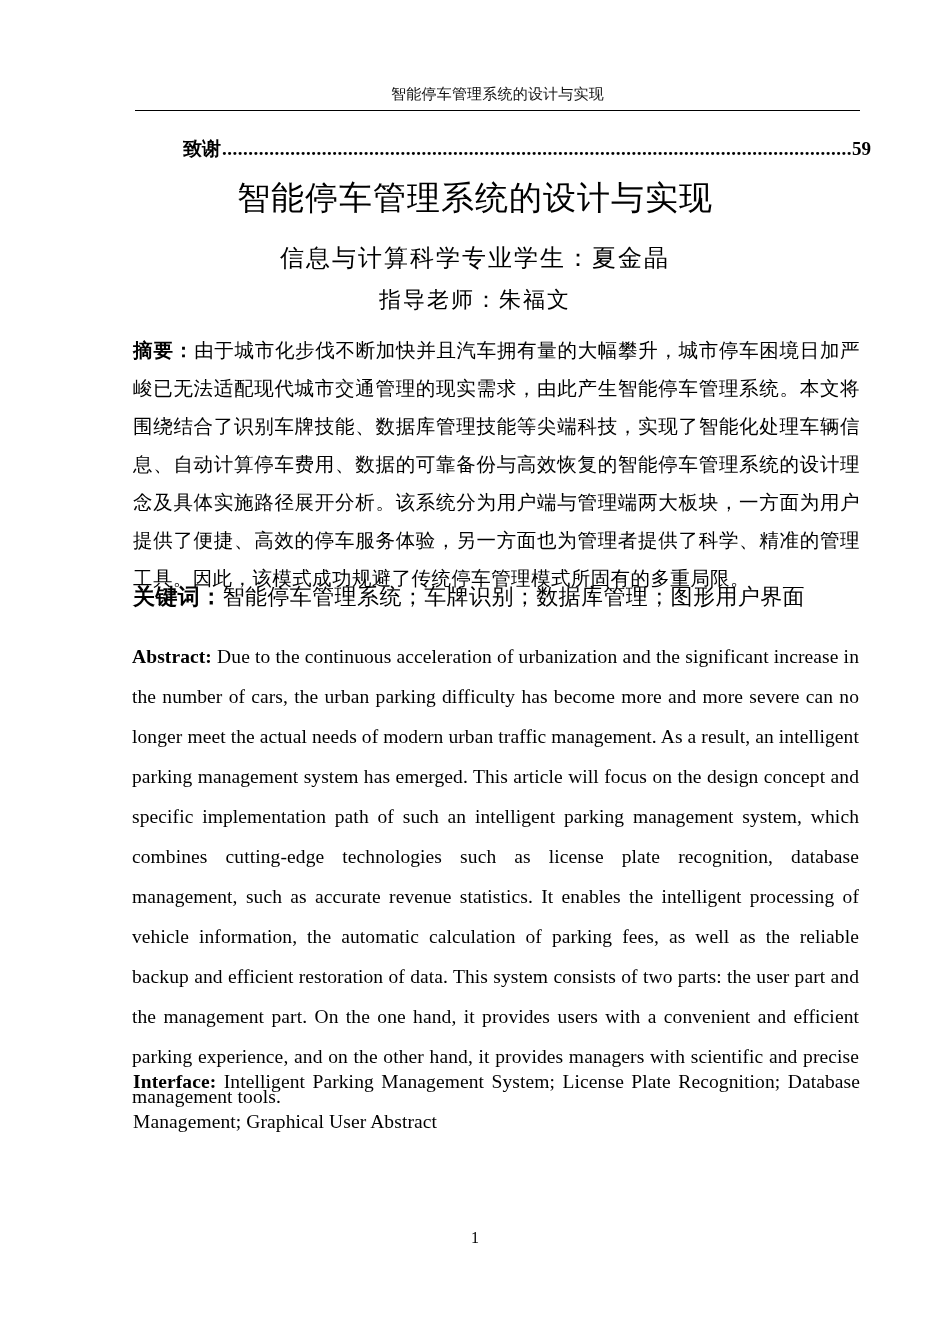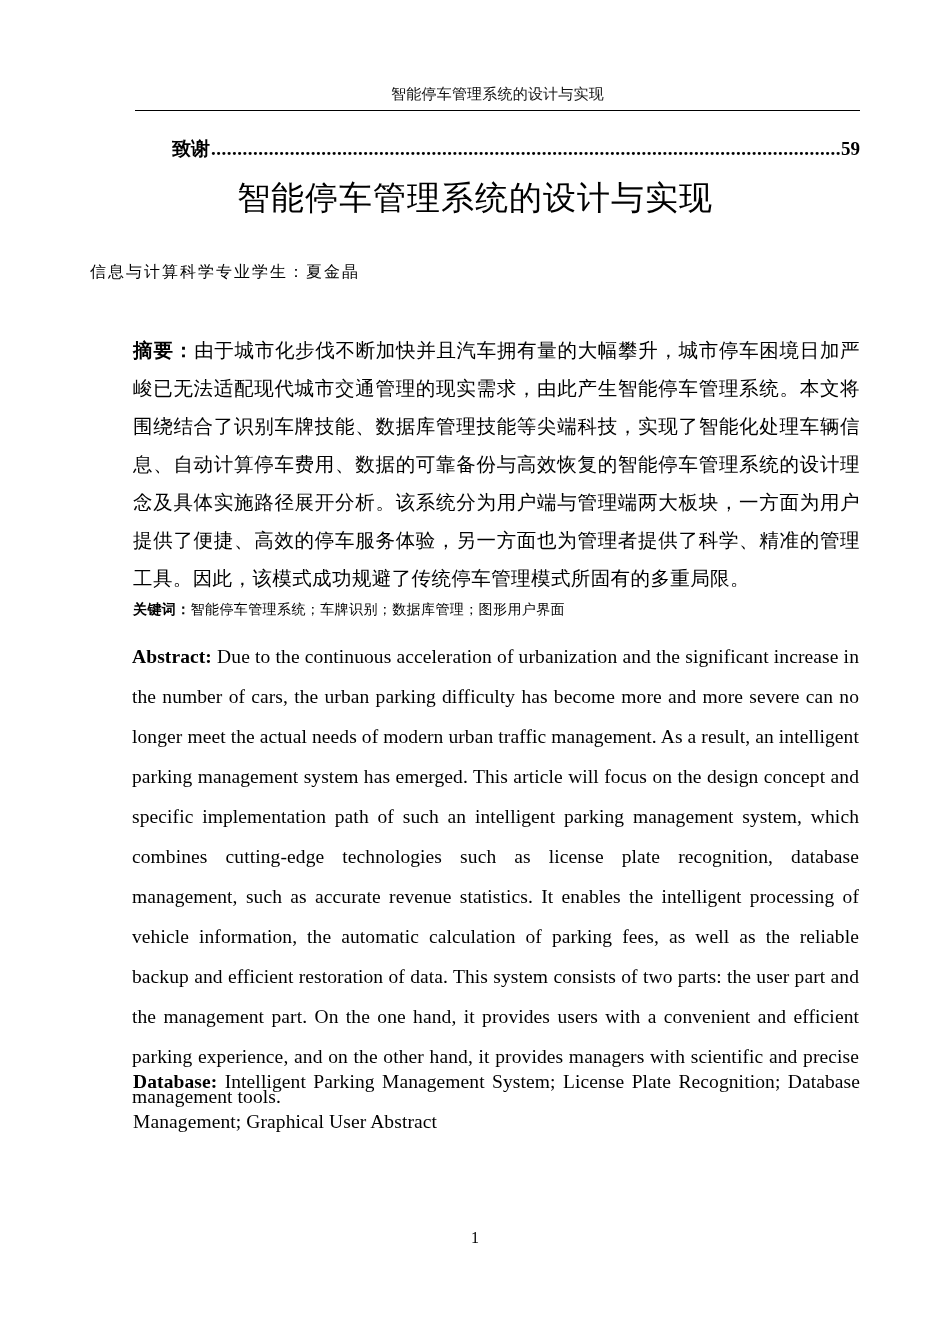--- a/index.html
+++ b/index.html
@@ -39,21 +39,21 @@
     left: 135px;
     top: 110px;
     width: 725px;
     height: 0;
     border-top: 1.3px solid #000;
   }
 
   
   .toc-line {
     position: absolute;
-    left: 172px;
+    left: 183px;
     top: 136px;
     width: 688px;
     display: flex;
     align-items: baseline;
     font-weight: bold;
     font-size: 19px;
     line-height: 26px;
     white-space: nowrap;
     text-align: right;
   }
@@ -78,25 +78,24 @@
     font-size: 33px;
     line-height: 44px;
     font-weight: 400;
     letter-spacing: 1px;
   }
   .author-line {
     position: absolute;
     left: 90px;
     right: 90px;
     top: 243px;
-    text-align: left;
-    font-size: 16px;
+    text-align: center;
+    font-size: 24px;
     line-height: 30px;
     letter-spacing: 2px;
-    margin-top: 14px;
   }
   .advisor-line {
     position: absolute;
     left: 90px;
     right: 90px;
     top: 285px;
     text-align: center;
     font-size: 22px;
     line-height: 30px;
     letter-spacing: 2px;
@@ -115,22 +114,22 @@
     letter-spacing: 0.4px;
   }
   .cn-block .lead {
     font-weight: bold;
     letter-spacing: 0.6px;
   }
   .kw-cn {
     position: absolute;
     left: 133px;
     width: 727px;
-    top: 591px;
-    font-size: 14px;
+    top: 578px;
+    font-size: 22px;
     line-height: 38px;
     letter-spacing: 0.4px;
   }
   .kw-cn .lead { font-weight: bold; }
 
   
   .en-block {
     position: absolute;
     left: 132px;
     width: 727px;
@@ -177,32 +176,33 @@
   <div class="toc-line">
     <span class="toc-label">致谢</span>
     <span class="toc-dots">..........................................................................................................................</span>
     <span class="toc-page">59</span>
   </div>
 
   <div class="doc-title">智能停车管理系统的设计与实现</div>
 
   <div class="author-line">信息与计算科学专业学生：夏金晶</div>
 
+  <div class="advisor-line">指导老师：朱福文</div>
 
   <div class="cn-block">
     <span class="lead">摘要：</span><span>由于城市化步伐不断加快并且汽车拥有量的大幅攀升，城市停车困境日加严峻已无法适配现代城市交通管理的现实需求，由此产生智能停车管理系统。本文将围绕结合了识别车牌技能、数据库管理技能等尖端科技，实现了智能化处理车辆信息、自动计算停车费用、数据的可靠备份与高效恢复的智能停车管理系统的设计理念及具体实施路径展开分析。该系统分为用户端与管理端两大板块，一方面为用户提供了便捷、高效的停车服务体验，另一方面也为管理者提供了科学、精准的管理工具。因此，该模式成功规避了传统停车管理模式所固有的多重局限。</span>
   </div>
 
   <div class="kw-cn">
     <span class="lead">关键词：</span><span>智能停车管理系统；车牌识别；数据库管理；图形用户界面</span>
   </div>
 
   <div class="en-block">
     <span class="lead">Abstract:</span><span> Due to the continuous acceleration of urbanization and the significant increase in the number of cars, the urban parking difficulty has become more and more severe can no longer meet the actual needs of modern urban traffic management. As a result, an intelligent parking management system has emerged. This article will focus on the design concept and specific implementation path of such an intelligent parking management system, which combines cutting-edge technologies such as license plate recognition, database management, such as accurate revenue statistics. It enables the intelligent processing of vehicle information, the automatic calculation of parking fees, as well as the reliable backup and efficient restoration of data. This system consists of two parts: the user part and the management part. On the one hand, it provides users with a convenient and efficient parking experience, and on the other hand, it provides managers with scientific and precise management tools.</span>
   </div>
 
   <div class="kw-en">
-    <span class="lead">Database:</span><span> Intelligent Parking Management System; License Plate Recognition; Database Management; Graphical User Abstract</span>
+    <span class="lead">Interface:</span><span> Intelligent Parking Management System; License Plate Recognition; Database Management; Graphical User Abstract</span>
   </div>
 
   <div class="page-number">1</div>
 
 </div>
 
 </body></html>

